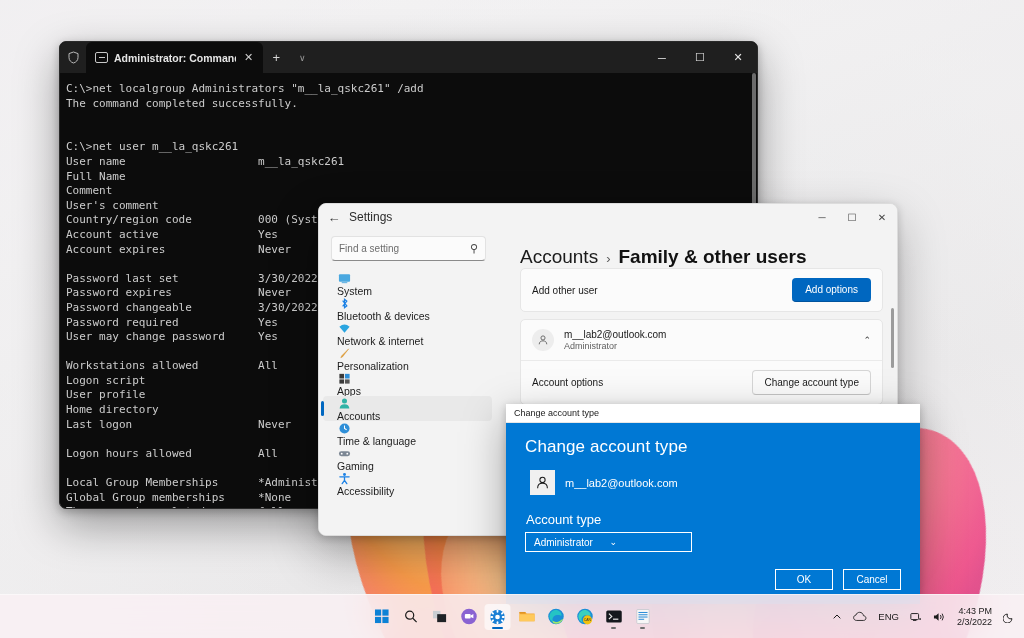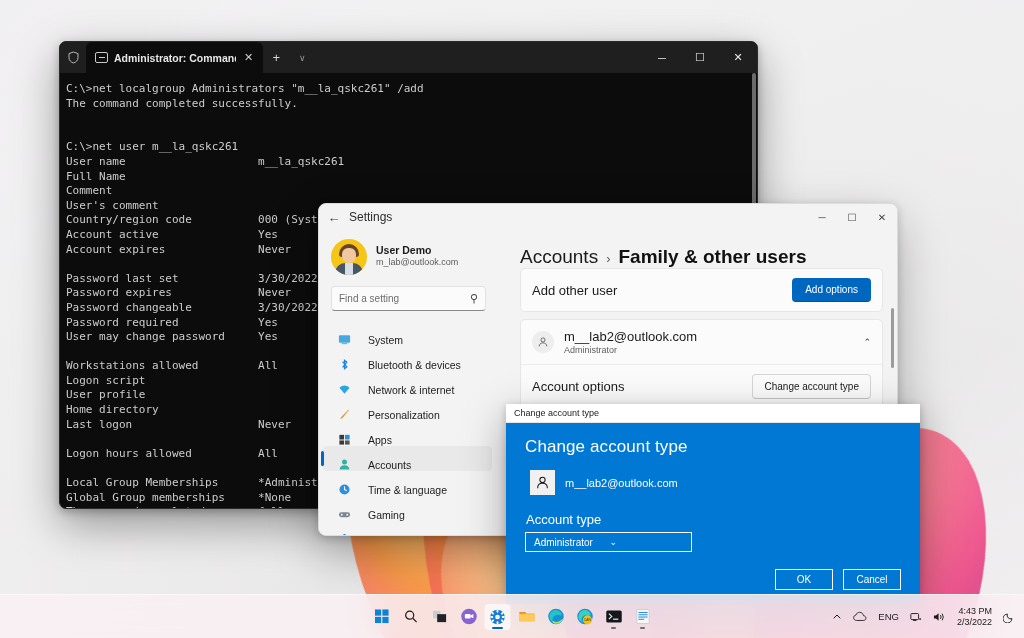--- a/index.html
+++ b/index.html
@@ -161,23 +161,24 @@
   .search-box input {
     border: none; outline: none; background: transparent;
     font-family: "Liberation Sans", sans-serif; font-size: 10px; color: #5a5a5a;
     flex: 1; width: 100%;
   }
   .search-box input::placeholder { color: #6d6d6d; }
   .search-icon { color: #4a4a4a; font-size: 11px; }
 
   .nav-list { margin-top: 10px; }
   .nav-item {
-    height: 25px; display: flex; align-items: flex-end; gap: 17px;
+    height: 25px; display: flex; align-items: flex-start; gap: 0;
     padding-left: 14px; margin: 0 6px 0 4px; border-radius: 4px;
     position: relative;
+    flex-direction: column;
   }
   .nav-item.active { background: #e9e9e9; }
   .nav-item.active::before {
     content: ""; position: absolute; left: -2px; top: 5px;
     width: 3px; height: 15px; background: #0067c0; border-radius: 2px;
   }
   .nav-ico { width: 14px; height: 14px; display: flex; align-items: center; justify-content: center; flex-shrink: 0; }
   .nav-label { font-size: 10.5px; color: #1c1c1c; }
 
   #settings-main { flex: 1; padding: 0 0 0 8px; position: relative; overflow: hidden; }
@@ -186,21 +187,21 @@
   .bc-sep { font-size: 13px; color: #5a5a5a; }
   .bc-current { font-size: 19px; color: #111; font-weight: 600; }
   .section-label { font-size: 10px; font-weight: 700; color: #1b1b1b; padding: 14px 0 7px 9px; }
 
   .card {
     background: #fbfbfb; border: 1px solid #e6e6e6; border-radius: 5px;
     margin: 0 14px 7px 8px;
   }
   .card-row { display: flex; align-items: center; padding: 9px 11px; gap: 10px; }
   .card-row .grow { flex: 1; }
-  .row-title { font-size: 13px; color: #1a1a1a; }
+  .row-title { font-size: 10px; color: #1a1a1a; }
   .row-sub { font-size: 9px; color: #5e5e5e; margin-top: 1px; }
   .btn-accent {
     background: #0067c0; color: #fff; border: none; border-radius: 4px;
     font-family: "Liberation Sans", sans-serif; font-size: 10px;
     padding: 6px 13px; border-bottom: 1px solid #00539e;
   }
   .btn-default {
     background: #fbfbfb; color: #1a1a1a; border: 1px solid #d6d6d6;
     border-bottom-color: #c4c4c4; border-radius: 4px;
     font-family: "Liberation Sans", sans-serif; font-size: 10px;
@@ -338,32 +339,20 @@
     <div class="st-winbtns">
       <div class="st-winbtn">─</div>
       <div class="st-winbtn">☐</div>
       <div class="st-winbtn">✕</div>
     </div>
   </div>
 
   <div id="settings-body">
 
     <div id="settings-nav">
-      <div class="profile">
-        <div class="avatar">
-          <div class="av-body"></div>
-            <div class="av-shirt"></div>
-          <div class="av-hair"></div>
-            <div class="av-face"></div>
-        </div>
-        <div class="profile-text">
-          <div class="profile-name">User Demo</div>
-          <div class="profile-mail">m_lab@outlook.com</div>
-        </div>
-      </div>
 
       <div class="search-wrap">
         <div class="search-box">
           <input placeholder="Find a setting" style="">
           <span class="search-icon">⚲</span>
         </div>
       </div>
 
       <div class="nav-list">
         <div class="nav-item">

